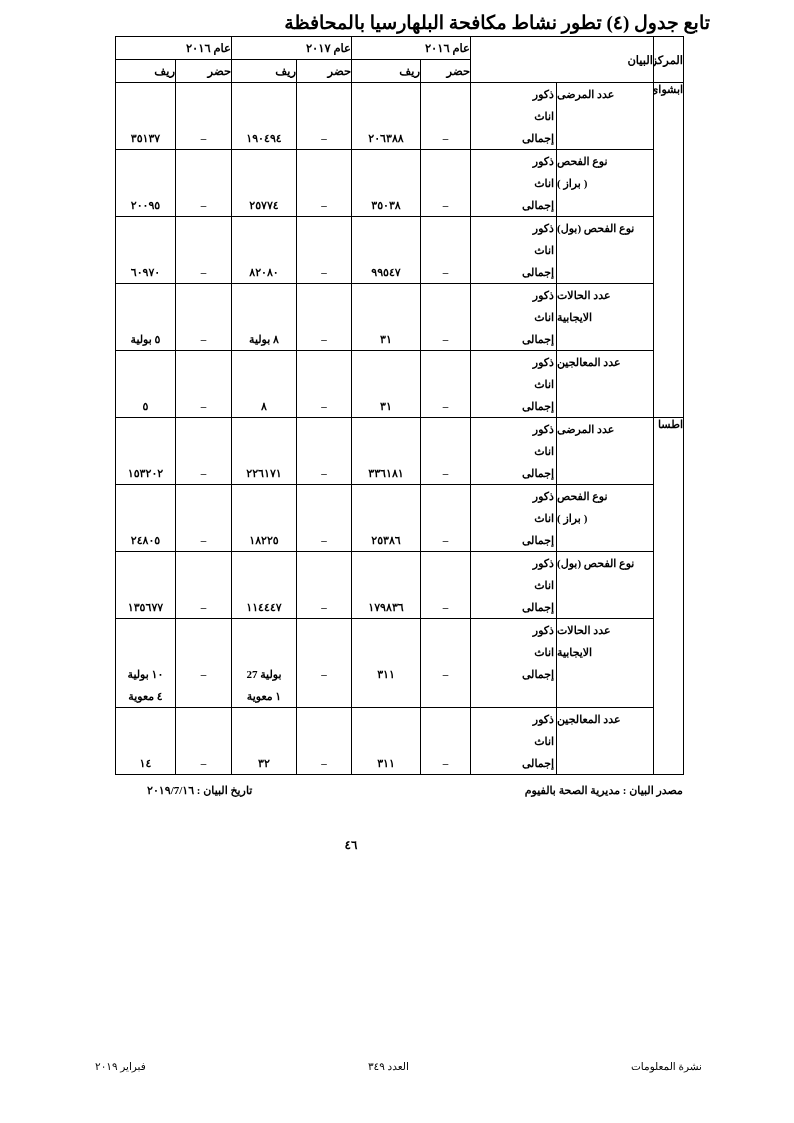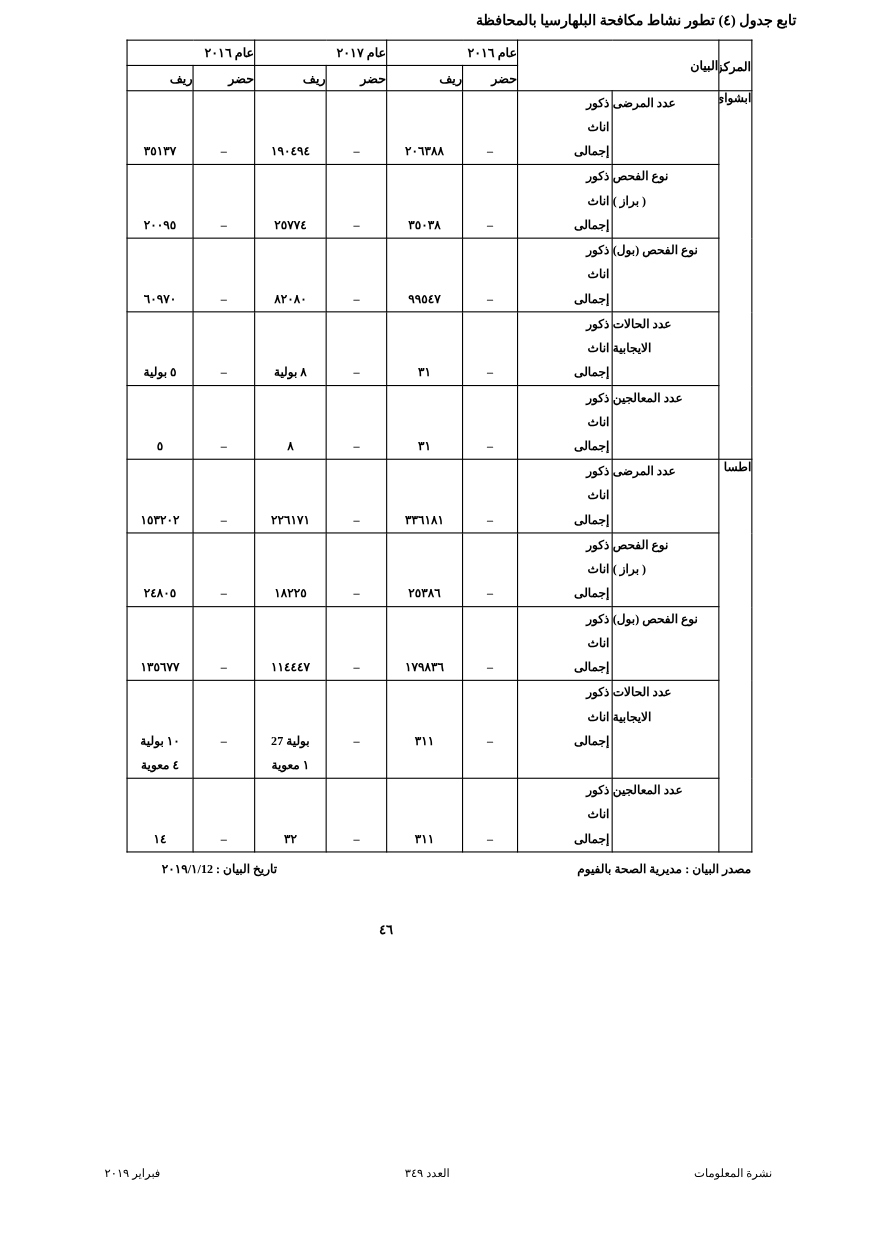--- a/index.html
+++ b/index.html
@@ -1,22 +1,22 @@
 <!DOCTYPE html>
 <html lang="ar"><head>
 <meta charset="utf-8">
 <style>
   html,body{margin:0;padding:0;}
   body{
     width:794px;height:1123px;position:relative;background:#ffffff;color:#000;
     font-family:"Liberation Serif","DejaVu Serif",serif;
   }
   .page-title{
-    position:absolute;top:11px;right:70px;
-    font-size:13px;font-weight:bold;direction:rtl;
+    position:absolute;top:11px;right:84px;
+    font-size:19px;font-weight:bold;direction:rtl;
   }
   table.main{
     position:absolute;top:36px;left:115px;
     border-collapse:collapse;table-layout:fixed;direction:rtl;
     width:568px;
   }
   table.main th,table.main td{
     border:1px solid #000;padding:0;font-size:11px;font-weight:bold;
     vertical-align:top;overflow:hidden;
   }
@@ -485,21 +485,21 @@
           <div class="ln">&nbsp;</div>
           <div class="ln">&nbsp;</div>
           <div class="ln">١٤</div>
         </td>
       </tr>
     </tbody>
 </table>
 
 <div class="src-row">
   <span>مصدر البيان : مديرية الصحة بالفيوم</span>
-  <span class="date-item">تاريخ البيان : ٢٠١٩/١/12</span>
+  <span class="date-item">تاريخ البيان : ٢٠١٩/7/١٦</span>
 </div>
 
 <div class="page-num">٤٦</div>
 
 <div class="bottom-bar">
   <span>نشرة المعلومات</span>
   <span>العدد ٣٤٩</span>
   <span>فبراير ٢٠١٩</span>
 </div>
 

